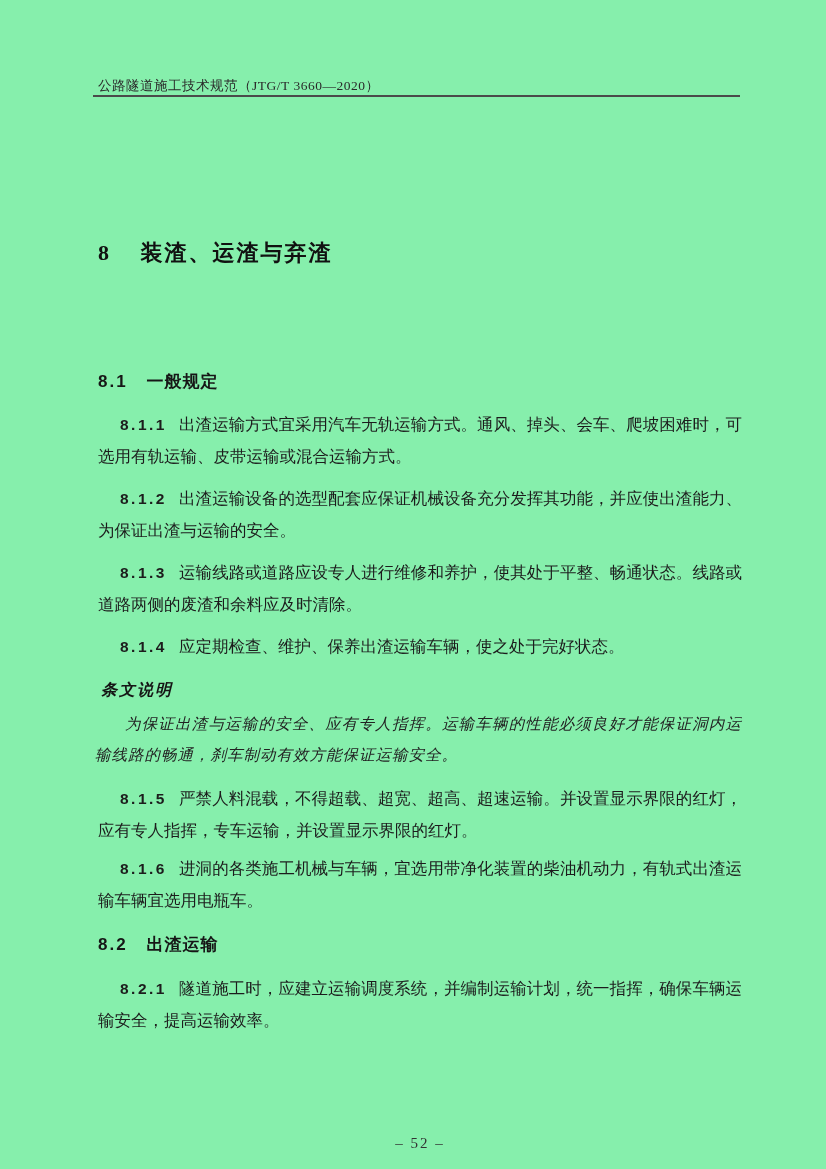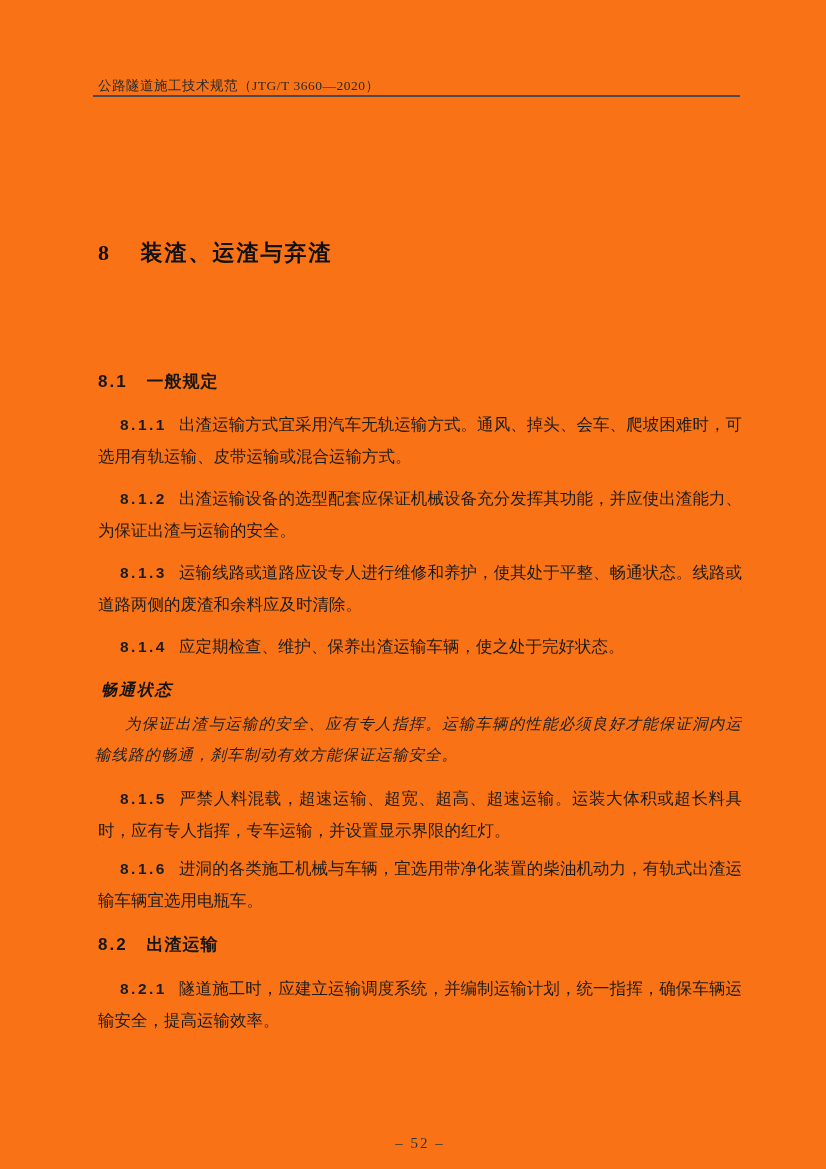--- a/index.html
+++ b/index.html
@@ -1,21 +1,21 @@
 <!DOCTYPE html>
 <html><head>
 <meta charset="utf-8">
 <style>
   * { margin: 0; padding: 0; box-sizing: border-box; }
   html, body { background: #e8e8e8; }
   .page {
     position: relative;
     width: 826px;
     height: 1169px;
-    background: #f97316;
+    background: #86efac;
     margin: 0 auto;
     overflow: hidden;
     color: #1c1c1c;
     font-family: "Liberation Serif", "DejaVu Serif", serif;
   }
   .running-head {
     position: absolute;
     left: 98px;
     top: 77px;
     font-size: 13.5px;
@@ -142,26 +142,26 @@
   </p>
 
   <p class="clause pos-c-8-1-3">
     <b class="clause-num">8.1.3</b><span class="clause-text">运输线路或道路应设专人进行维修和养护，使其处于平整、畅通状态。线路或道路两侧的废渣和余料应及时清除。</span>
   </p>
 
   <p class="clause pos-c-8-1-4">
     <b class="clause-num">8.1.4</b><span class="clause-text">应定期检查、维护、保养出渣运输车辆，使之处于完好状态。</span>
   </p>
 
-  <div class="commentary-heading">畅通状态</div>
+  <div class="commentary-heading">条文说明</div>
 
   <p class="commentary-text">为保证出渣与运输的安全、应有专人指挥。运输车辆的性能必须良好才能保证洞内运输线路的畅通，刹车制动有效方能保证运输安全。</p>
 
   <p class="clause pos-c-8-1-5">
-    <b class="clause-num">8.1.5</b><span class="clause-text">严禁人料混载，超速运输、超宽、超高、超速运输。运装大体积或超长料具时，应有专人指挥，专车运输，并设置显示界限的红灯。</span>
+    <b class="clause-num">8.1.5</b><span class="clause-text">严禁人料混载，不得超载、超宽、超高、超速运输。并设置显示界限的红灯，应有专人指挥，专车运输，并设置显示界限的红灯。</span>
   </p>
 
   <p class="clause pos-c-8-1-6">
     <b class="clause-num">8.1.6</b><span class="clause-text">进洞的各类施工机械与车辆，宜选用带净化装置的柴油机动力，有轨式出渣运输车辆宜选用电瓶车。</span>
   </p>
 
   <h2 class="sec-heading pos-sec-8-2">
     <span class="sec-num">8.2</span>
     <span class="sec-title">出渣运输</span>
   </h2>

